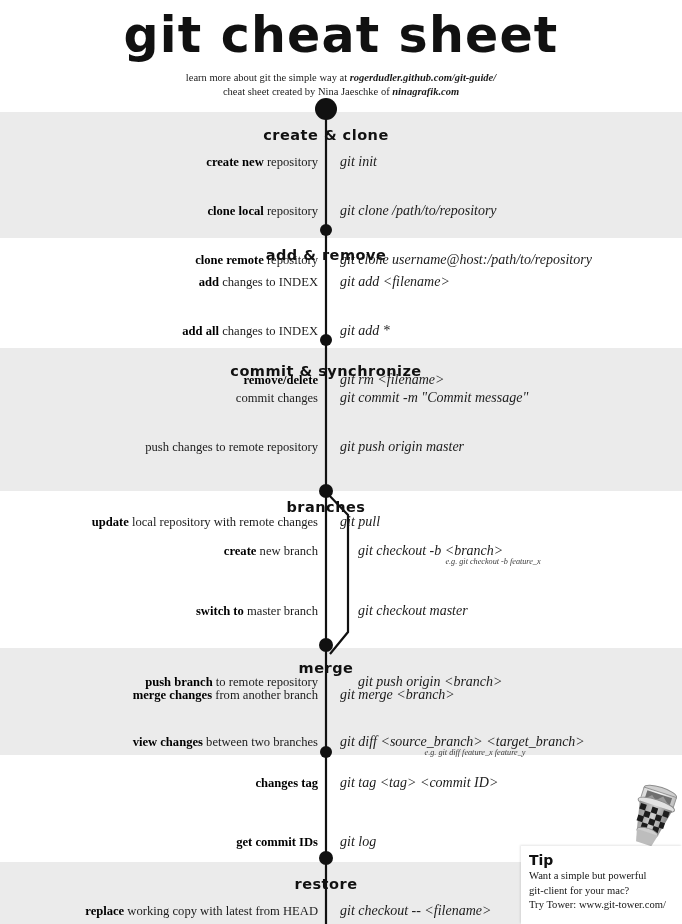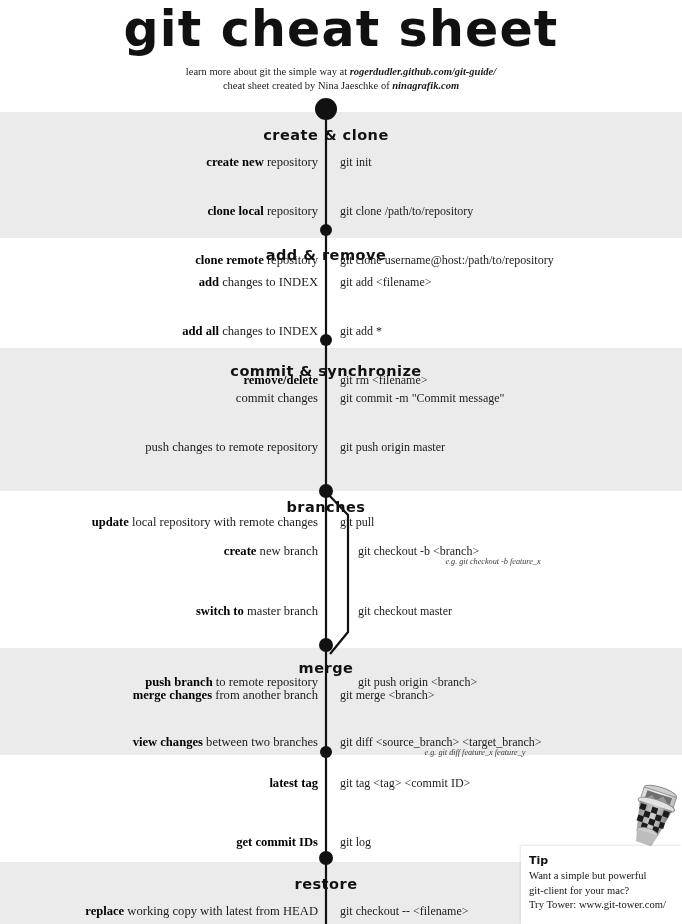--- a/index.html
+++ b/index.html
@@ -18,21 +18,21 @@
 
   
   #header{position:relative;z-index:2;text-align:center;}
   #title{
     font-family:"DejaVu Sans", sans-serif;
     font-size:49px;
     font-weight:700;
     letter-spacing:1.2px;
     color:#111111;
     margin:0;
-    padding-top:4px;
+    padding-top:10px;
     line-height:52px;
   }
   #subtitle{
     margin:0;
     padding-top:9px;
     font-size:10.5px;
     line-height:13.5px;
     color:#1a1a1a;
     font-family:"Liberation Serif", serif;
   }
@@ -57,21 +57,22 @@
     white-space:nowrap;
     font-size:12.6px;
     line-height:16px;
     color:#1b1b1b;
     text-align:right;
   }
   .row .lbl b{font-weight:700;color:#000;}
   .row .cmd{
     position:absolute;left:340px;top:0;
     white-space:nowrap;
-    font-size:12px;
+    font-style:italic;
+    font-size:14px;
     line-height:16px;
     color:#1b1b1b;
   }
   .row .eg{
     position:absolute;left:340px;top:13px;
     white-space:nowrap;
     font-style:italic;
     font-size:8.2px;
     line-height:11px;
     color:#3a3a3a;
@@ -84,21 +85,21 @@
     position:absolute;
     left:521px;top:846px;width:161px;height:78px;
     background:#ffffff;
     z-index:5;
     padding:8px 0 0 8px;
     box-sizing:border-box;
     box-shadow:-1px -1px 2px rgba(0,0,0,.10);
   }
   #tip-title{
     font-family:"DejaVu Sans", sans-serif;
-    font-weight:700;font-size:11px;color:#111;
+    font-weight:700;font-size:14px;color:#111;
     margin:0 0 2px 0;line-height:13px;
   }
   #tipbox p{margin:0;font-size:10.6px;line-height:14.5px;color:#141414;white-space:nowrap;}
 
   #tower-icon{position:absolute;left:623px;top:783px;width:58px;height:70px;z-index:4;}
 </style>
 </head>
 <body>
 
 <div class="band" style="top:112px;height:126px;"></div>
@@ -212,21 +213,21 @@
   </div>
   <div class="row" style="top:31px;">
     <div class="lbl"><b>view changes</b><span> between two branches</span></div>
     <div class="cmd">git diff &lt;source_branch&gt; &lt;target_branch&gt;</div>
     <div class="eg">e.g. git diff feature_x feature_y</div>
   </div>
 </div>
 
 <div class="section" style="top:768px;">
   <div class="row" style="top:7px;">
-    <div class="lbl"><b>latest tag</b><span></span></div>
+    <div class="lbl"><b>changes tag</b><span></span></div>
     <div class="cmd">git tag &lt;tag&gt; &lt;commit ID&gt;</div>
   </div>
   <div class="row" style="top:43px;">
     <div class="lbl"><b>get commit IDs</b><span></span></div>
     <div class="cmd">git log</div>
   </div>
 </div>
 
 <div class="section" style="top:876px;">
   <div class="sec-head-wrap">

